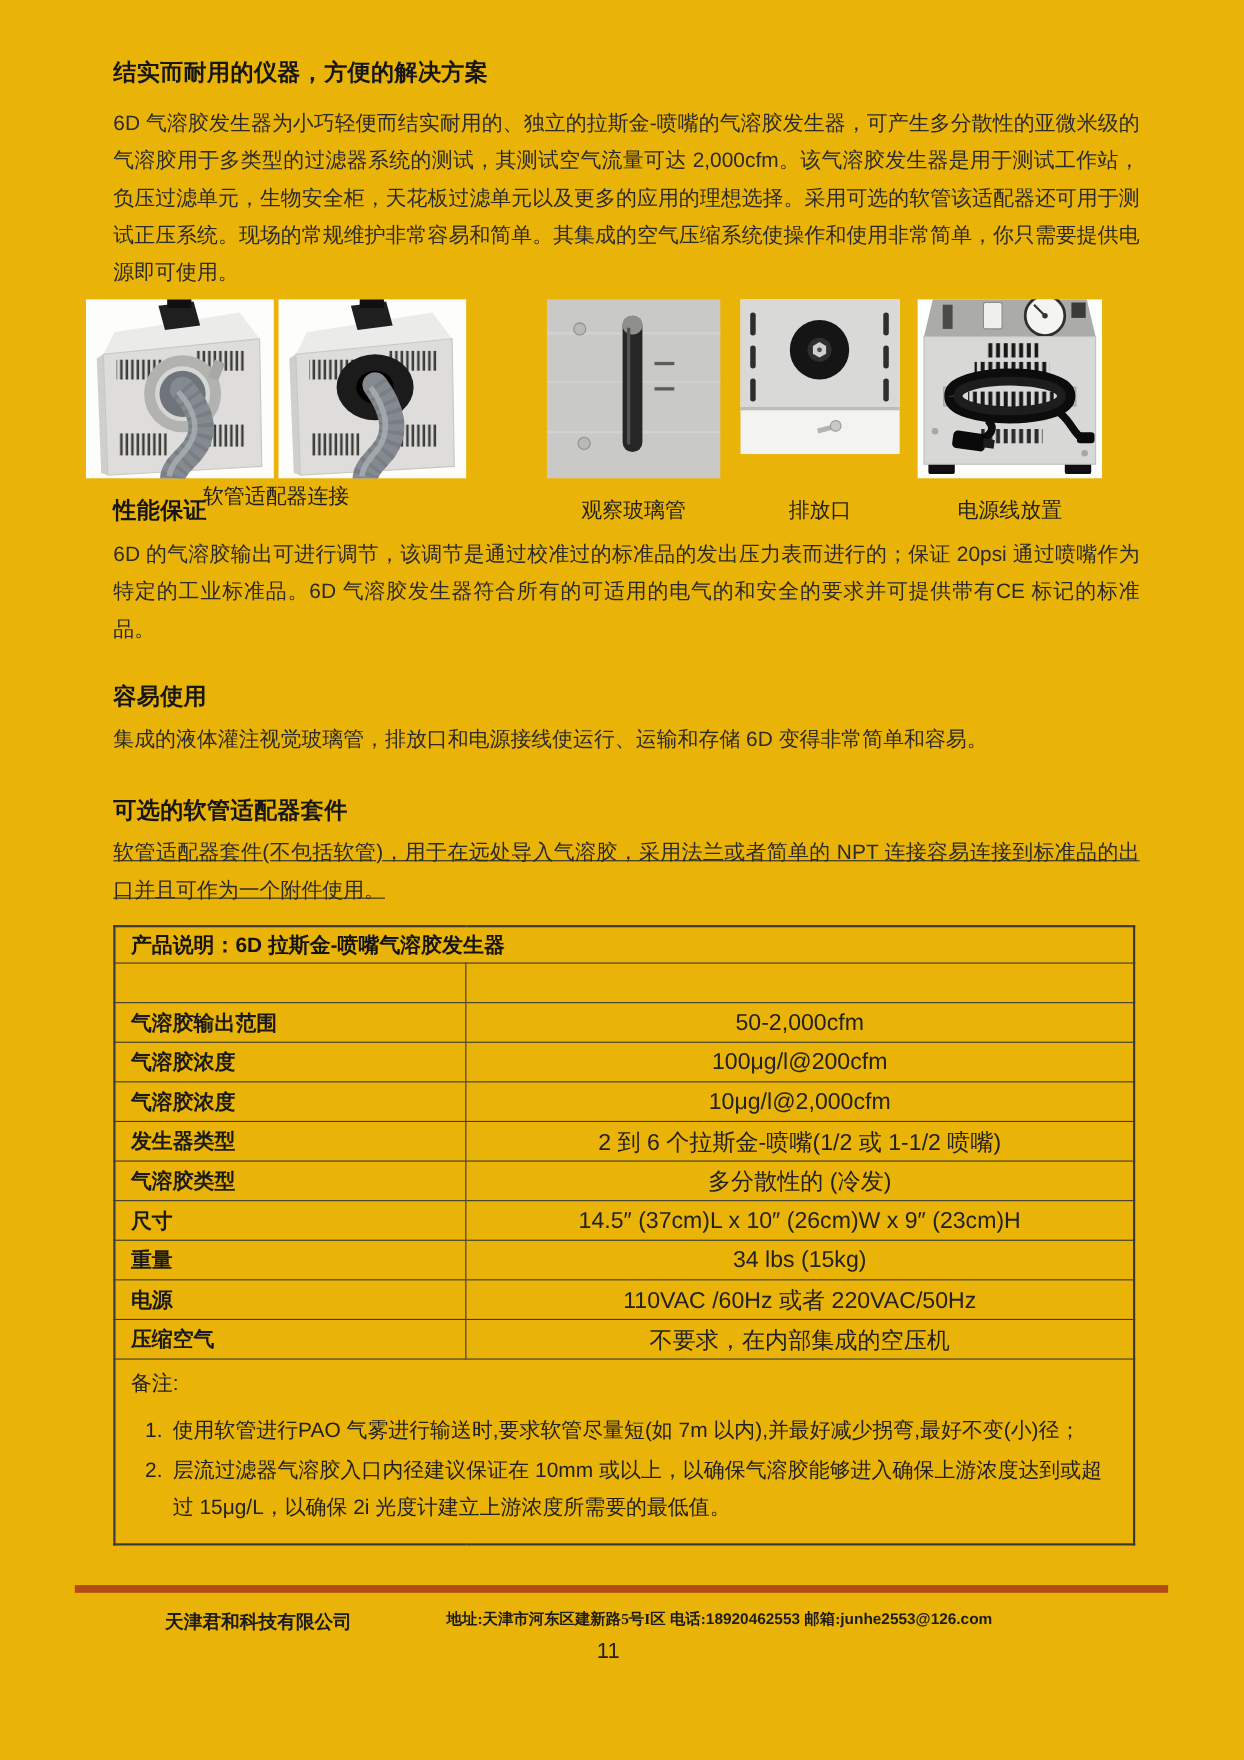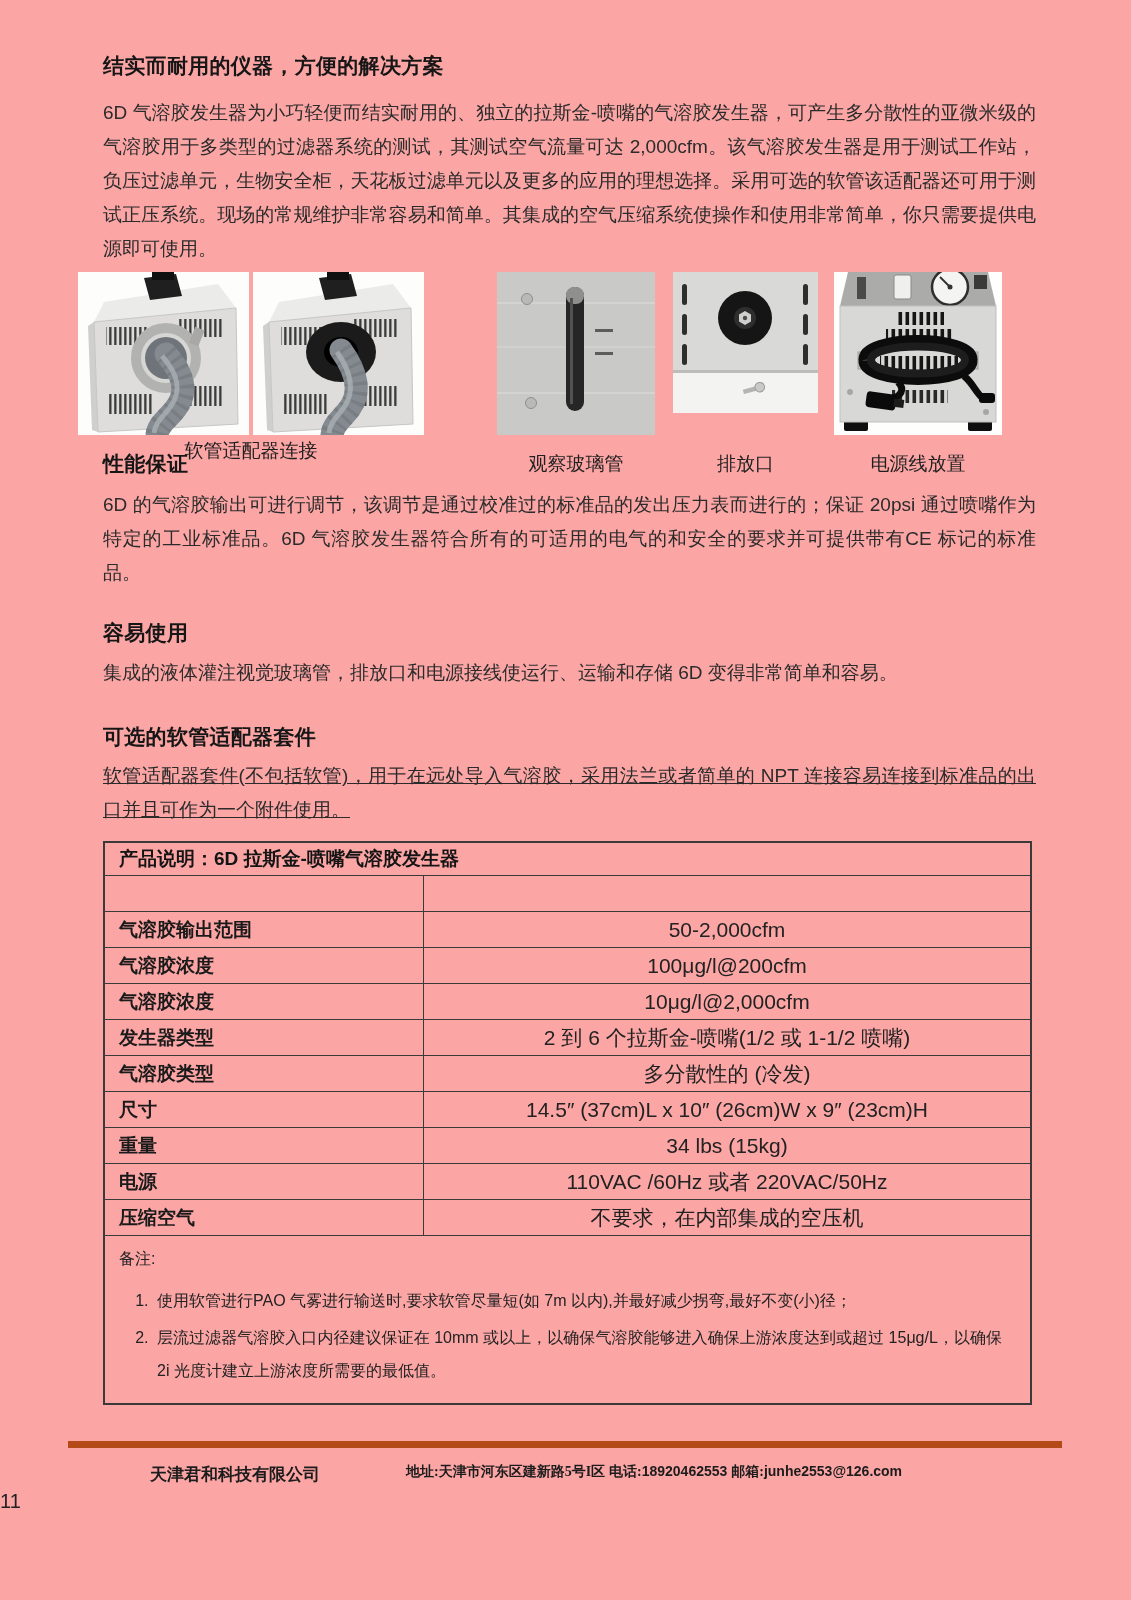--- a/index.html
+++ b/index.html
@@ -1,16 +1,16 @@
 <!DOCTYPE html>
 <html><head>
 <meta charset="utf-8">
 <style>
   html,body{margin:0;padding:0;background:#e9e9e9;}
-  .page{position:relative;width:1131px;height:1600px;background:#fca5a5;margin:0 auto;
+  .page{position:relative;width:1131px;height:1600px;background:#eab308;margin:0 auto;
         font-family:"Liberation Sans",sans-serif;color:#262626;overflow:hidden;}
   .abs{position:absolute;}
   .heading{font-size:21px;font-weight:700;color:#161616;letter-spacing:.3px;}
   .body-text{font-size:19px;line-height:34px;text-align:justify;color:#2b2b2b;width:933px;}
   
   .photo-strip{top:272px;left:78px;width:960px;display:flex;align-items:flex-start;}
   .figure{display:flex;flex-direction:column;}
   .pair{display:flex;gap:4px;}
   .caption{font-family:"Liberation Serif",serif;font-size:19px;color:#1f1f1f;text-align:center;}
   .cap-hose{margin-top:3px;}
@@ -18,32 +18,32 @@
   .cap-drain{margin-top:38px;}
   .photo{display:block;}
   
   .spec{top:841px;left:103px;width:929px;}
   table.spec-table{border-collapse:collapse;width:100%;border:2px solid #3a3a3a;}
   .spec-table td{border:1px solid #3a3a3a;vertical-align:middle;}
   .title-cell{font-size:19px;font-weight:700;color:#141414;padding:3px 14px;height:26px;}
   .empty-cell{height:34px;}
   .label-cell{width:290px;font-weight:700;font-size:19px;color:#1a1a1a;padding:2px 14px;height:31px;}
   .value-cell{font-size:21px;color:#222;padding:2px 12px;height:31px;text-align:center;}
-  .notes-cell{padding:8px 28px 12px 14px;font-size:16px;color:#222;}
+  .notes-cell{padding:8px 28px 12px 14px;font-size:19px;color:#222;}
   .notes-cell ol{margin:10px 0 0 0;padding-left:34px;}
   .notes-cell li{line-height:33px;margin-bottom:4px;text-align:justify;padding-left:4px;}
   .notes-label{display:block;line-height:30px;}
   
   .footer-rule{top:1441px;left:68px;width:994px;height:7px;background:#b34a17;}
   .footer-company{top:1463px;left:150px;font-family:"Liberation Serif",serif;
                   font-weight:700;font-size:17px;color:#1c1c1c;}
   .footer-contact{top:1463px;left:406px;font-size:14px;color:#1c1c1c;white-space:nowrap;}
   .footer-contact .serif{font-family:"Liberation Serif",serif;font-weight:700;}
   .footer-contact .sansb{font-family:"Liberation Sans",sans-serif;font-weight:700;}
-  .page-number{top:1490px;left:0;width:1106px;font-size:20px;color:#222;}
+  .page-number{top:1490px;left:0;width:1106px;text-align:center;font-size:20px;color:#222;}
 </style>
 </head>
 <body>
 
 <div class="page">
 
   <div class="abs heading" style="top:52px;left:103px;">结实而耐用的仪器，方便的解决方案</div>
   <div class="abs body-text" style="top:96px;left:103px;">6D 气溶胶发生器为小巧轻便而结实耐用的、独立的拉斯金-喷嘴的气溶胶发生器，可产生多分散性的亚微米级的气溶胶用于多类型的过滤器系统的测试，其测试空气流量可达 2,000cfm。该气溶胶发生器是用于测试工作站，负压过滤单元，生物安全柜，天花板过滤单元以及更多的应用的理想选择。采用可选的软管该适配器还可用于测试正压系统。现场的常规维护非常容易和简单。其集成的空气压缩系统使操作和使用非常简单，你只需要提供电源即可使用。</div>
 
   <div class="abs photo-strip">

